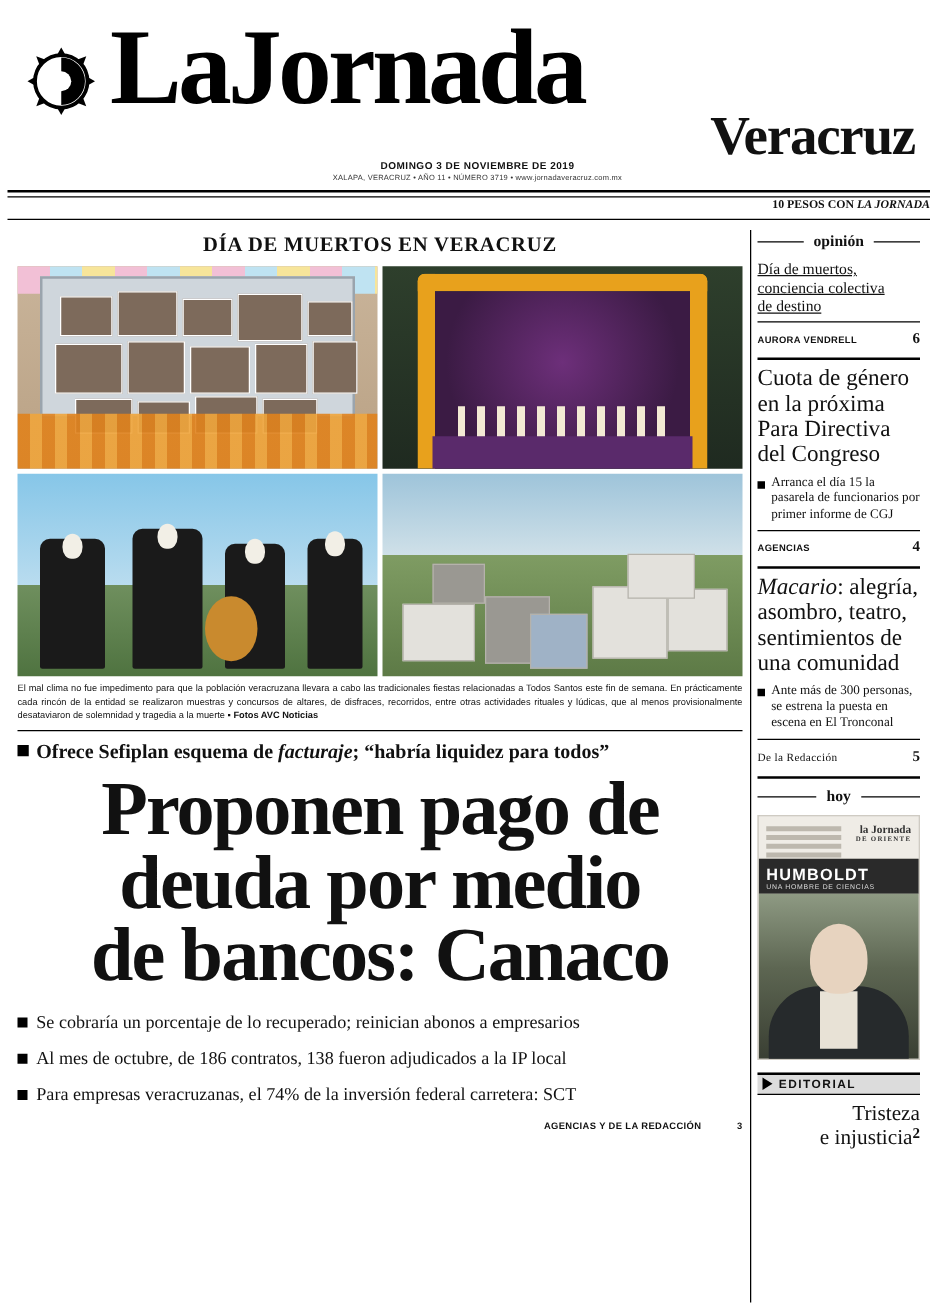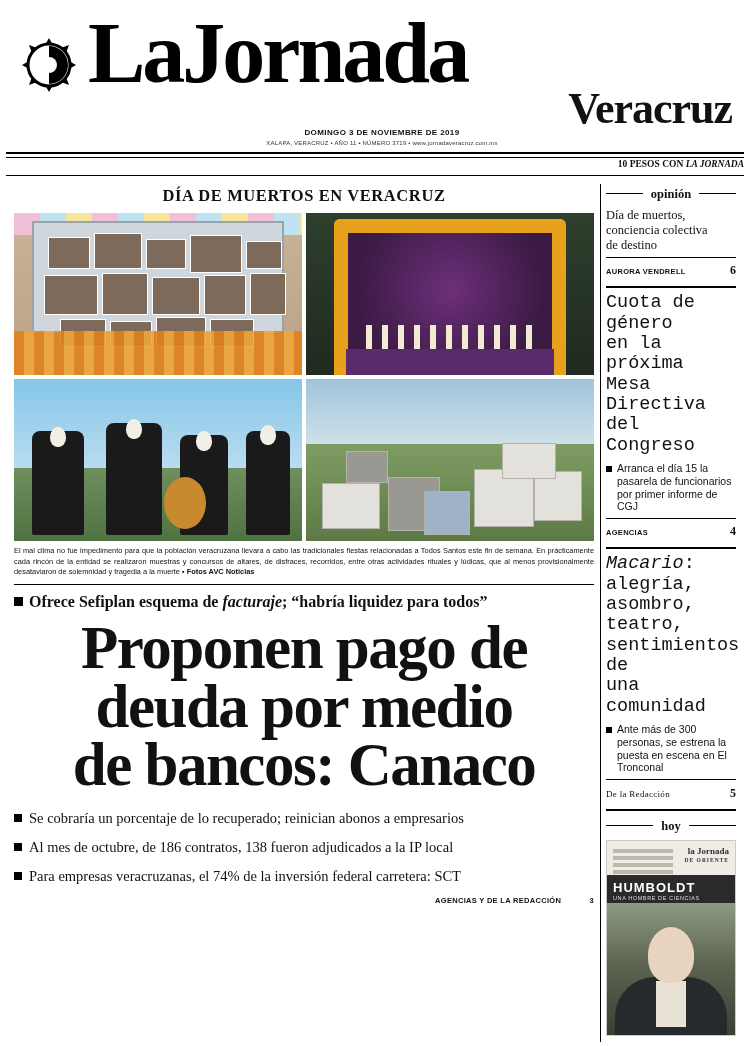--- a/index.html
+++ b/index.html
@@ -316,48 +316,49 @@
     padding: 0 8px;
     font-family: "Liberation Serif", serif;
     font-weight: bold;
     font-size: 12.5px;
   }
   .rc-item { margin-bottom: 8px; }
   .rc-title-sm {
     font-family: "Liberation Serif", serif;
     font-size: 12.5px;
     line-height: 1.18;
+    text-decoration: underline;
   }
   .rc-author {
     font-family: "Liberation Sans", sans-serif;
     font-size: 7.5px;
     font-weight: bold;
     letter-spacing: .3px;
     text-transform: uppercase;
     margin-top: 4px;
     display: inline-block;
   }
   .rc-page {
     float: right;
     font-family: "Liberation Serif", serif;
     font-weight: bold;
     font-size: 12px;
   }
   .rc-rule { border-top: 1px solid #000; margin: 5px 0; }
   .rc-rule.thick { border-top: 2px solid #000; }
   .rc-title-lg {
-    font-family: Liberation Mono, monospace;
+    font-family: Liberation Serif, serif;
     font-size: 18.5px;
     line-height: 1.1;
     margin-bottom: 6px;
   }
   .rc-title-lg em { font-style: italic; }
   .rc-sub {
     display: flex; gap: 5px;
-    font-family: Liberation Sans, sans-serif;
+    font-family: Liberation Serif, serif;
     font-size: 10.5px;
     line-height: 1.22;
     margin-top: 5px;
   }
   .rc-sub .sq { width:6px;height:6px;background:#000;margin-top:4px;flex:0 0 auto; }
   .rc-foot {
     display:flex; justify-content:space-between; align-items:baseline;
     margin-top: 4px;
   }
 
@@ -598,21 +599,21 @@
           <span class="rc-page">6</span>
         </div>
       </div>
 
       <div class="rc-rule thick"></div>
 
       <div class="rc-item">
         <div class="rc-title-lg">
           <div>Cuota de género</div>
           <div>en la próxima</div>
-          <div>Mesa Directiva</div>
+          <div>Para Directiva</div>
           <div>del Congreso</div>
         </div>
         <div class="rc-sub">
           <span class="sq"></span>
           <span>Arranca el día 15 la pasarela de funcionarios por primer informe de CGJ</span>
         </div>
         <div class="rc-rule"></div>
         <div class="rc-foot">
           <span class="rc-author">AGENCIAS</span>
           <span class="rc-page">4</span>

